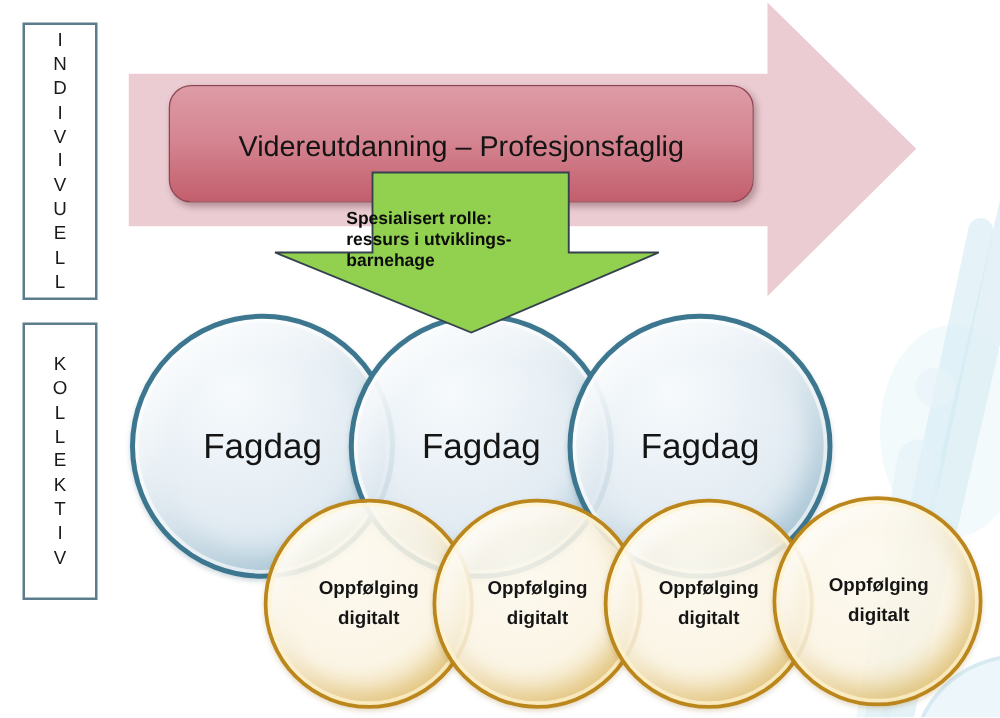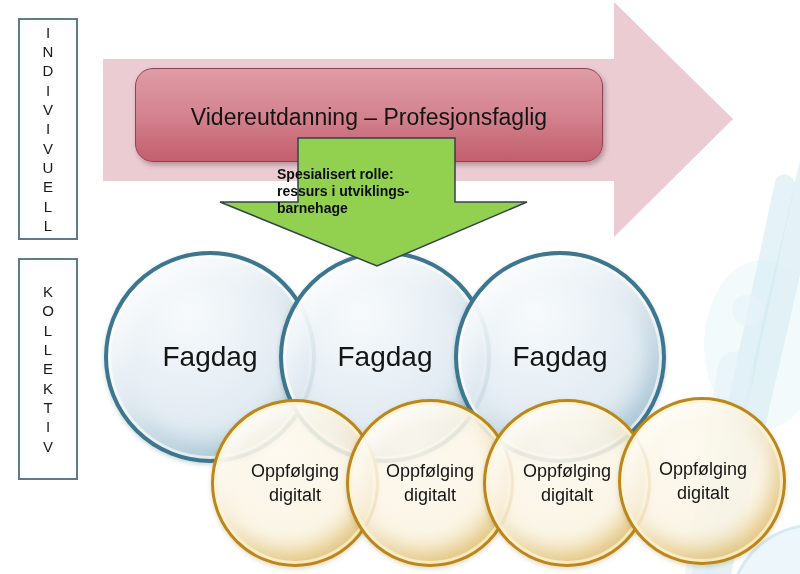--- a/index.html
+++ b/index.html
@@ -35,21 +35,21 @@
      background:radial-gradient(circle at 38% 28%, rgba(246,250,252,.95) 0%, rgba(223,233,241,.88) 55%, rgba(199,221,232,.92) 100%);
      box-shadow:inset 0 0 0 3px rgba(255,255,255,.6), inset 10px 14px 22px rgba(255,255,255,.75),
                 inset -8px -12px 24px rgba(84,140,165,.38), 0 2px 4px rgba(60,100,120,.25);}
   .yellow-circle{width:168px;height:168px;z-index:5;
      border:3px solid #bb861c;
      background:radial-gradient(circle at 40% 30%, rgba(253,249,238,.9) 0%, rgba(250,243,225,.85) 55%, rgba(244,222,160,.9) 100%);
      box-shadow:inset 0 0 0 3px rgba(255,243,205,.75), inset 8px 10px 16px rgba(255,255,255,.7),
                 inset -7px -10px 20px rgba(198,146,34,.45), 0 2px 4px rgba(150,110,30,.25);}
   .circle-label{position:absolute;transform:translate(-50%,-50%);text-align:center;color:#151515;}
   .fagdag-label{font-size:28px;z-index:3;}
-  .opp-label{font-size:18px;line-height:24px;white-space:pre-line;z-index:5;}
+  .opp-label{font-size:15px;line-height:24px;white-space:pre-line;z-index:5;font-weight:bold;}
 </style>
 </head>
 <body>
 
 <div class="canvas">
 
   <svg class="layer z1" width="800" height="574" viewBox="0 0 800 574">
     <g>
       <ellipse cx="762" cy="345" rx="58" ry="85" fill="#eaf5f9" opacity="0.55"></ellipse>
       <rect x="768" y="-30" width="26" height="660" rx="13" fill="#d9edf4" opacity="0.7" transform="rotate(13 780 300)"></rect>

